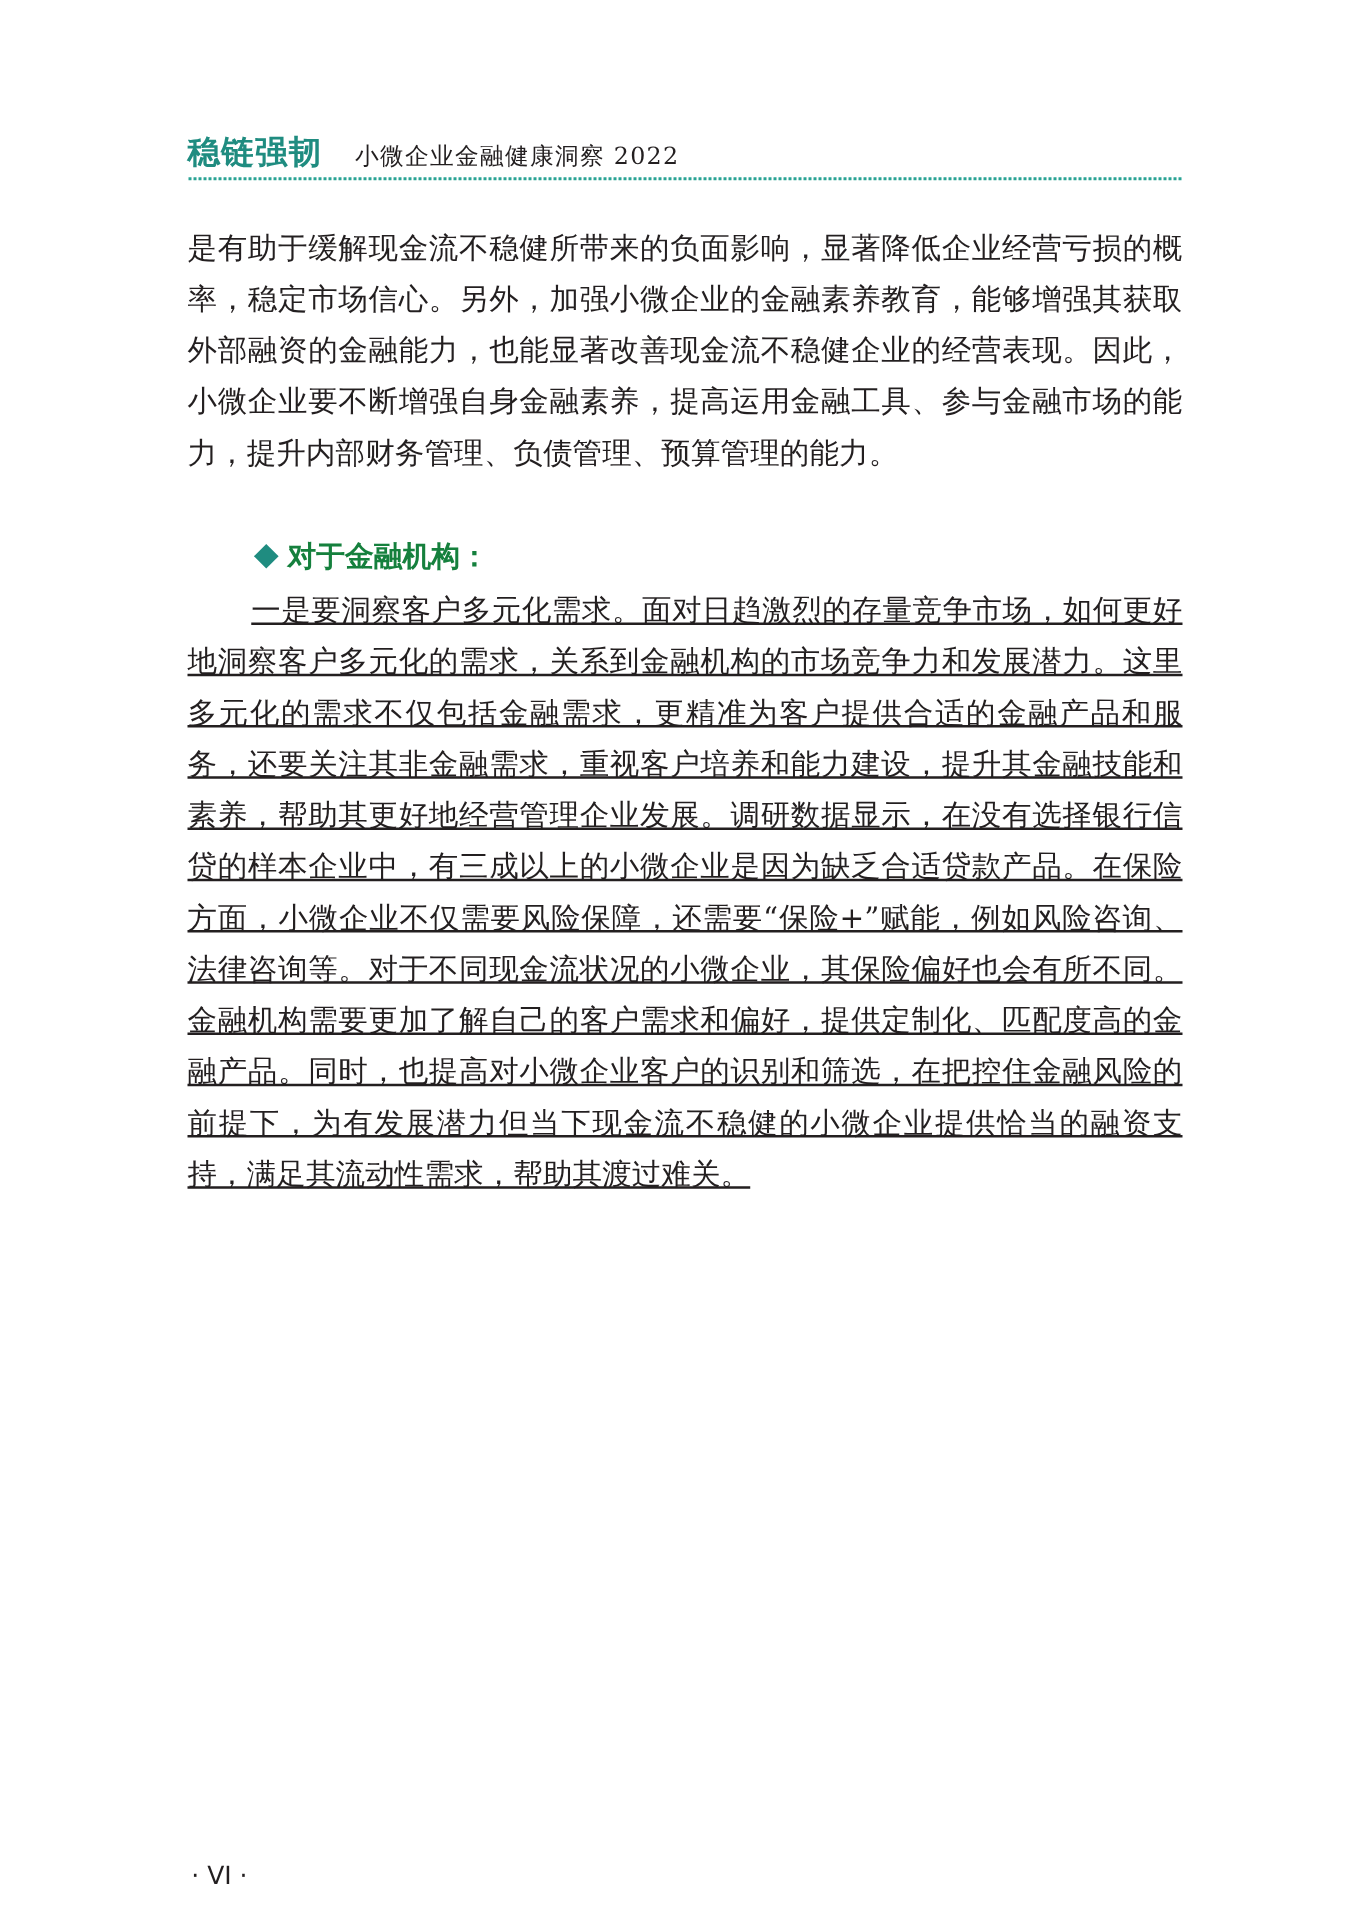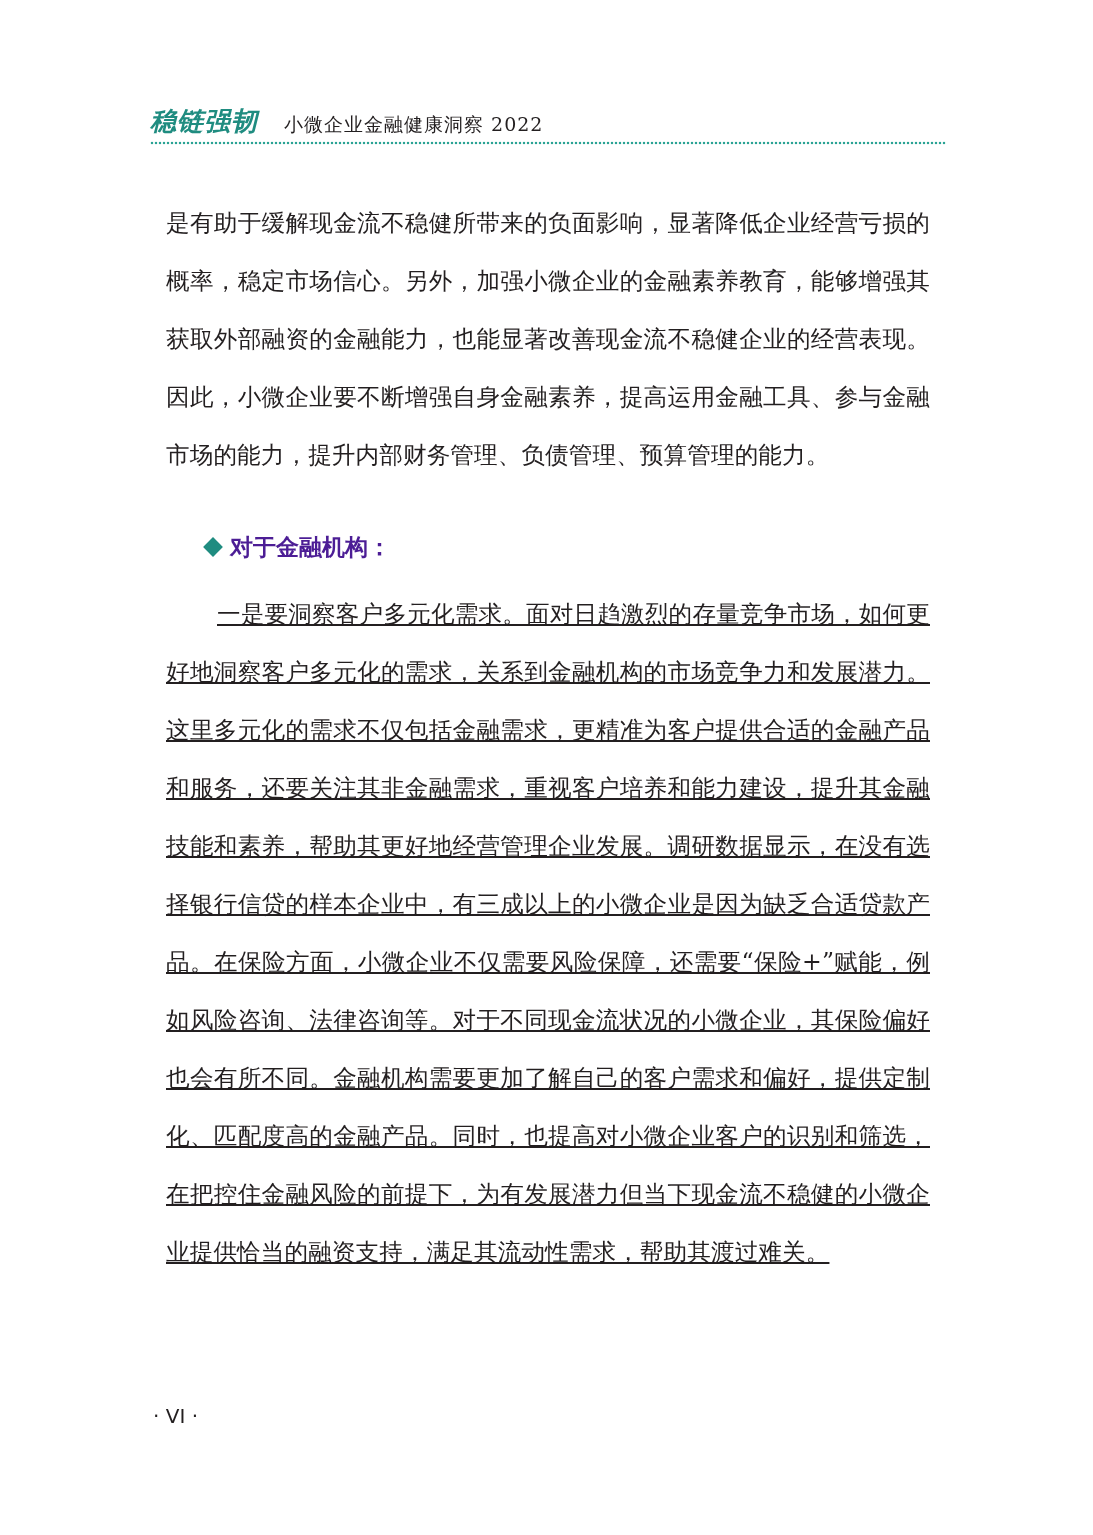--- a/index.html
+++ b/index.html
@@ -1,34 +1,34 @@
 <!DOCTYPE html>
 <html><head>
   <meta charset="utf-8">
   <style>
     html, body { margin: 0; padding: 0; background: #ffffff; }
     body { width: 1093px; height: 1535px; position: relative; overflow: hidden;
            font-family: "DejaVu Serif", "Liberation Serif", serif; color: #231f20; }
     .header { position: absolute; left: 150px; top: 104px; width: 796px; height: 40px; }
-    .header .brand { position: absolute; left: 0; top: 0; font-size: 26px; font-style: italic; font-weight: bold;
+    .header .brand { position: absolute; left: 0; top: 0; font-size: 26px; font-weight: bold;
                      color: #1f8c80; letter-spacing: 1px; font-family: "DejaVu Serif", serif; }
     .header .subtitle { position: absolute; left: 134px; top: 8px; font-size: 19px; color: #231f20;
                         font-family: "DejaVu Serif", serif; letter-spacing: 1px; }
     .header .rule { position: absolute; left: 0; top: 37px; width: 796px; height: 6px;
                     background-image: radial-gradient(circle, #2aa394 1.4px, transparent 1.6px);
                     background-size: 4px 4px; background-repeat: repeat-x; }
     .content { position: absolute; left: 150px; top: 178px; width: 796px; }
-    p.para { margin: 16px; font-size: 23.6px; line-height: 58px; text-align: justify;
+    p.para { margin: 0; font-size: 23.6px; line-height: 41px; text-align: justify;
              text-align-last: left; letter-spacing: 0.1px; font-family: "DejaVu Serif", serif; }
     p.indent { text-indent: 51px; text-decoration: underline; }
     .section-heading { margin: 41px 0 0 0; padding-left: 52px; font-size: 23px; line-height: 44px;
-                       color: #4c1d95; font-weight: bold; font-family: "DejaVu Sans", sans-serif; }
+                       color: #15803d; font-weight: bold; font-family: "DejaVu Sans", sans-serif; }
     .section-heading .diamond { display: inline-block; width: 14px; height: 14px; background: #1f8c80;
                                 transform: rotate(45deg); margin-right: 10px; margin-left: 4px; vertical-align: 1px; }
-    .footer { position: absolute; left: 153px; top: 1404px; font-size: 20px; color: #231f20;
+    .footer { position: absolute; left: 153px; top: 1488px; font-size: 20px; color: #231f20;
               font-family: "DejaVu Sans", sans-serif; }
   </style>
 </head>
 <body>
 
 <div class="header">
   <span class="brand">稳链强韧</span>
   <span class="subtitle">小微企业金融健康洞察 2022</span>
   <div class="rule"></div>
 </div>

